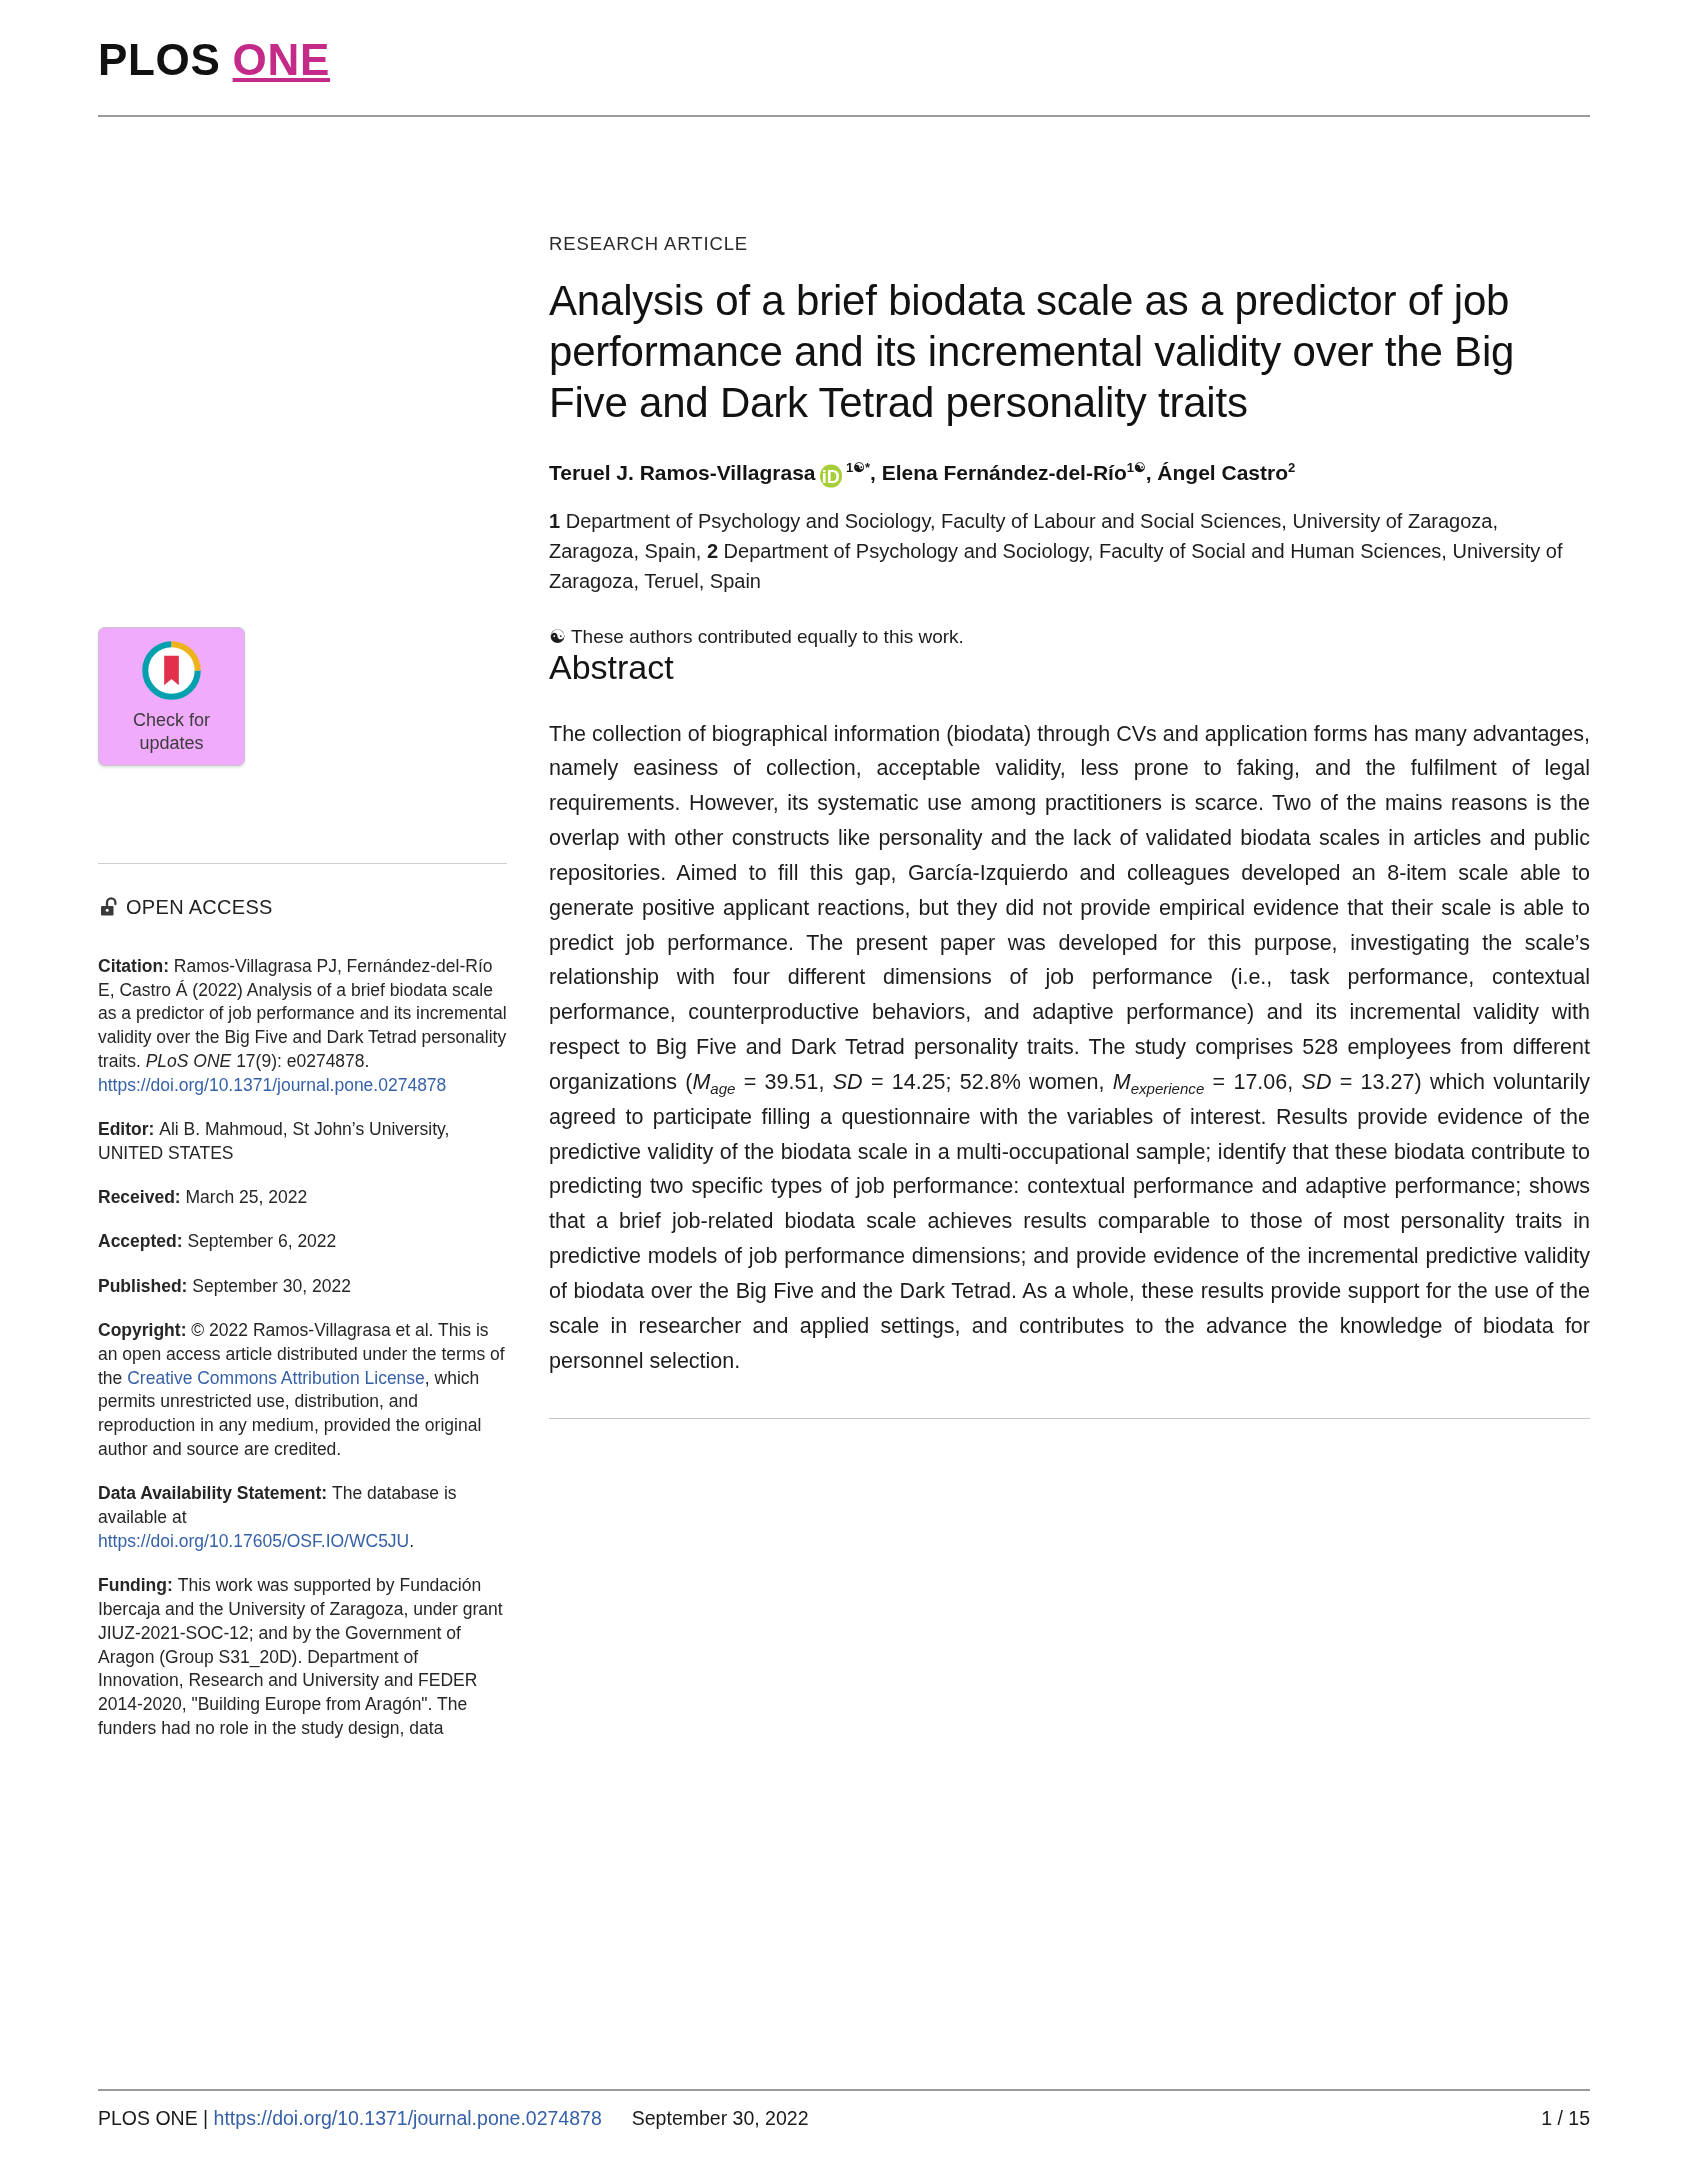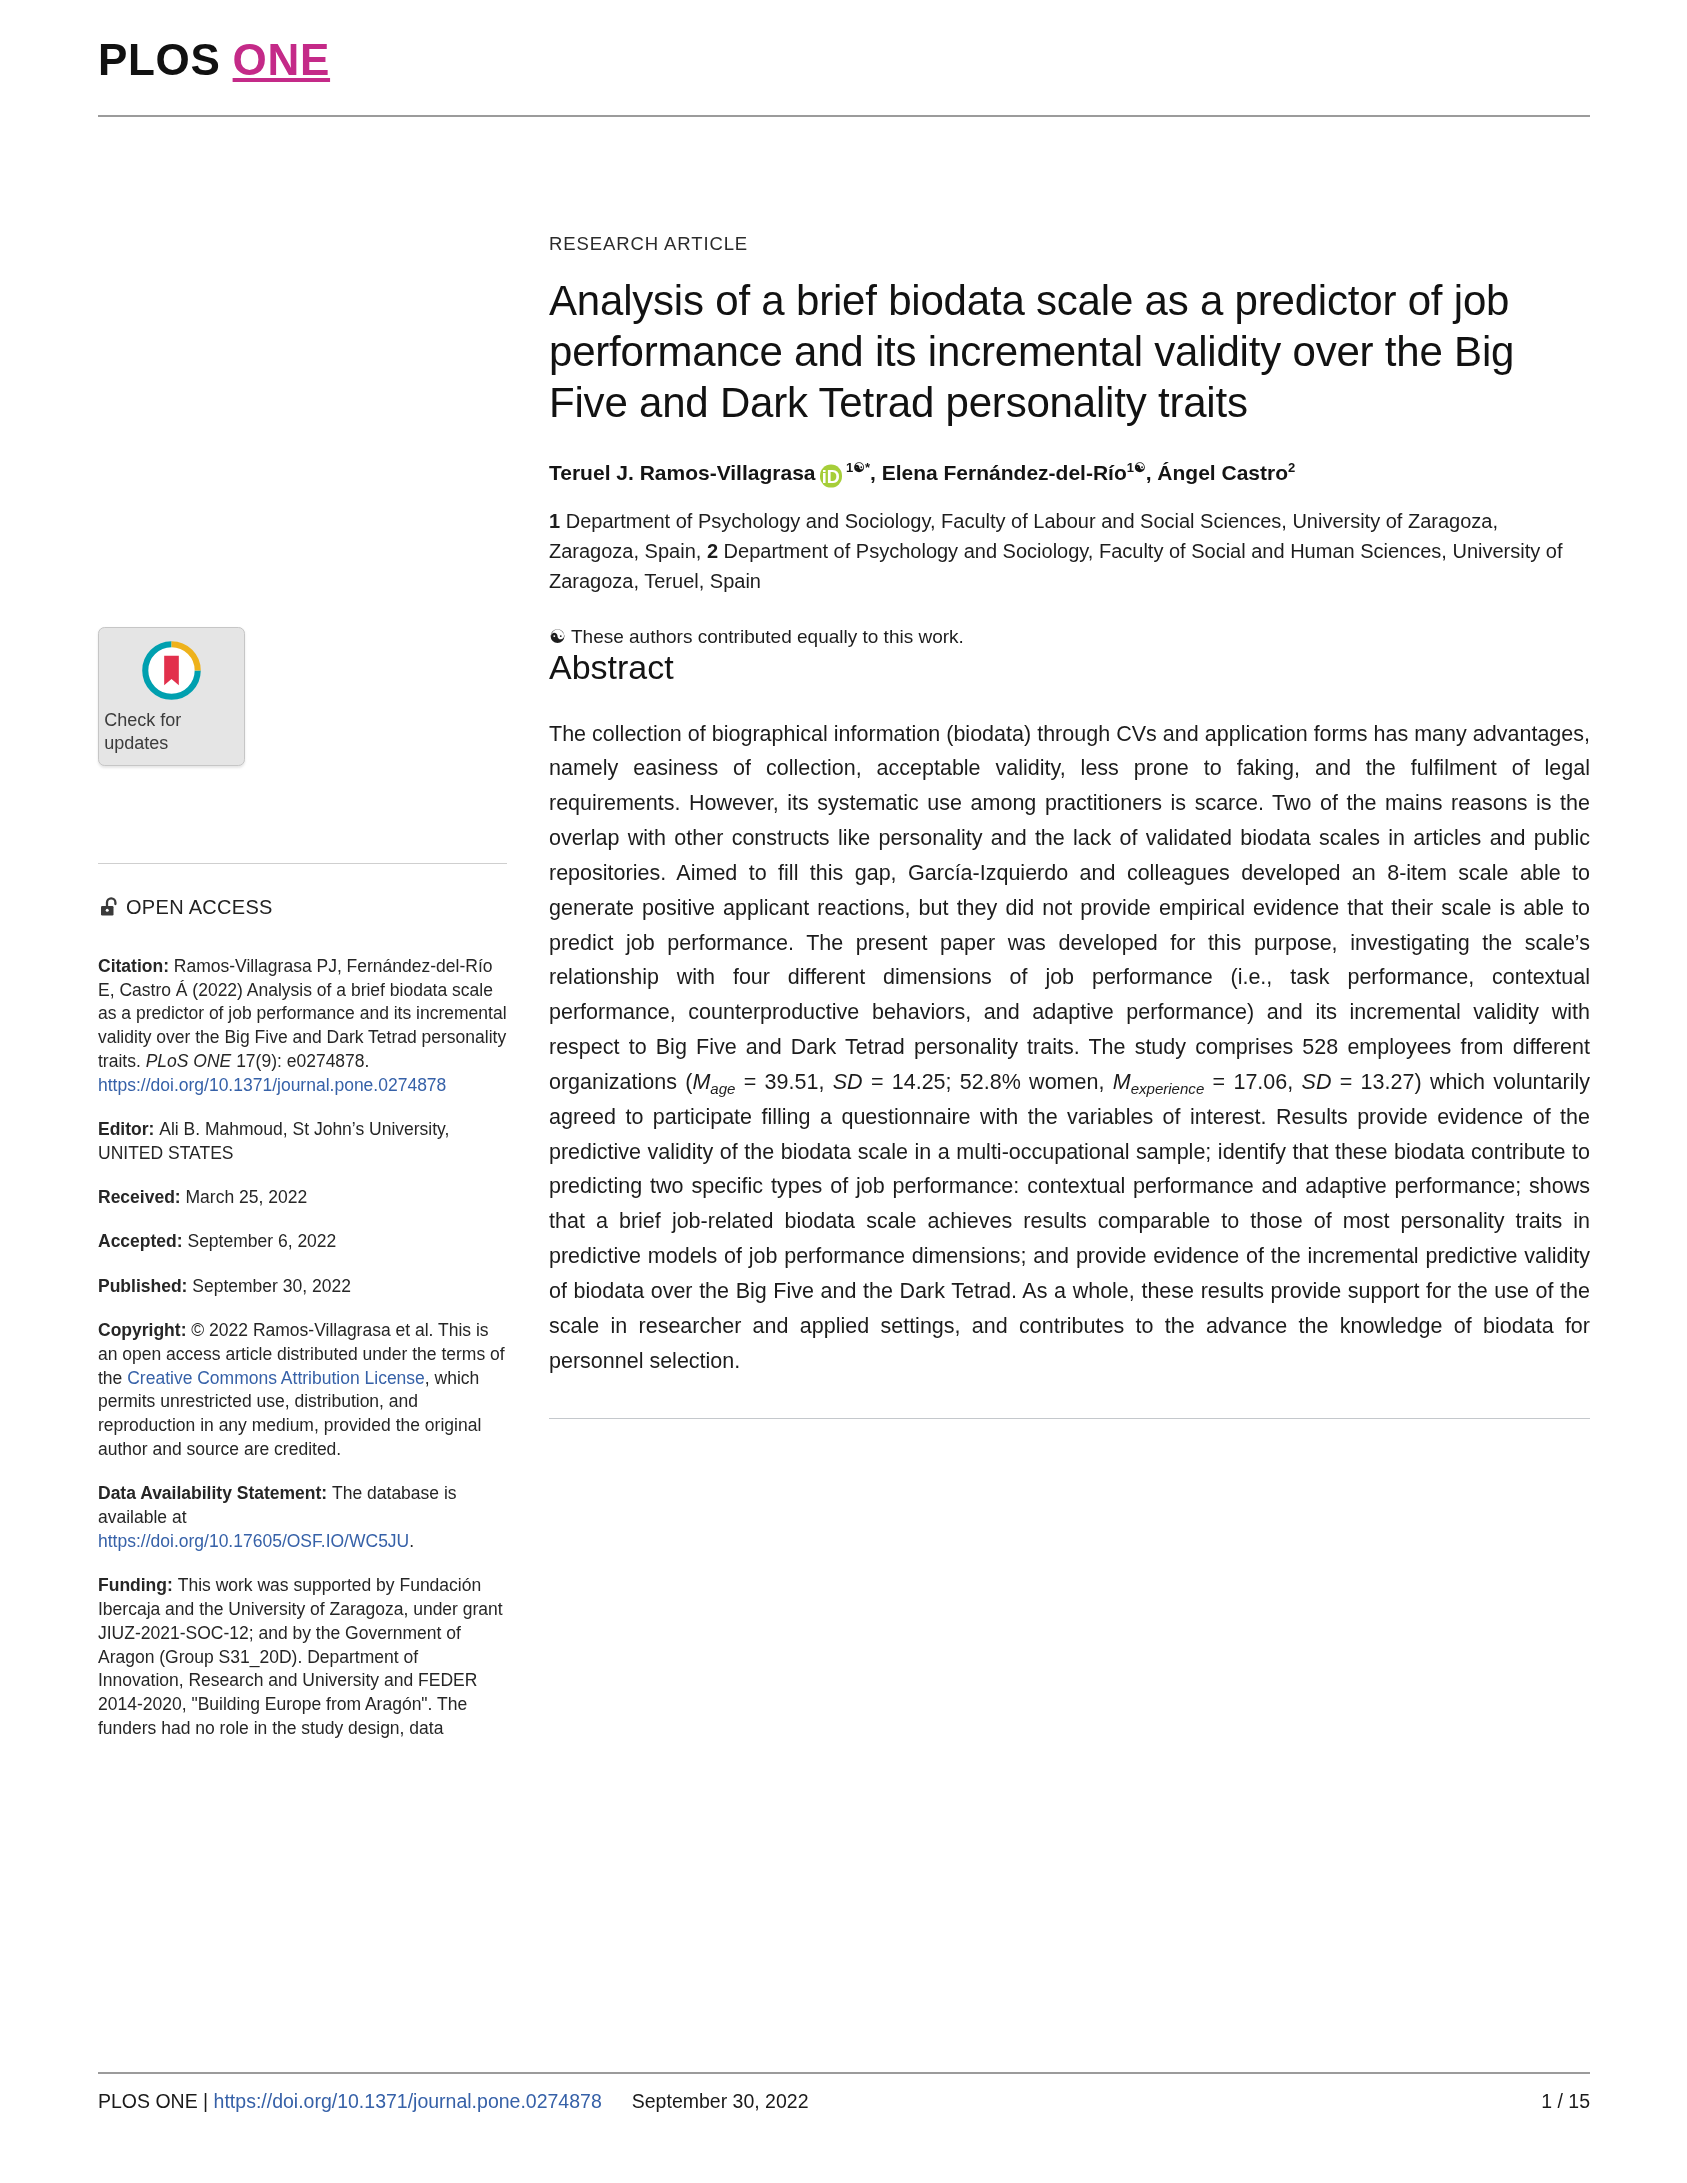--- a/index.html
+++ b/index.html
@@ -26,22 +26,22 @@
   .header-rule{border:none;border-top:2px solid #9b9b9b;margin-top:33px;}
 
   
   .content{display:flex;align-items:flex-start;margin-top:116px;}
   .sidebar{flex:0 0 409px;padding-top:394px;font-size:17.5px;line-height:1.36;color:#262626;}
   .side-block{margin-bottom:20.5px;overflow-wrap:break-word;}
   .sidebar .rs-link{overflow-wrap:anywhere;}
 
   
   .check-badge{
-    width:147px;border:1.3px solid #c6c6c6;border-radius:6.6px;background:#e5e5e5;
-    text-align:left;padding:12px 5.3px 10.6px;color:#3c3c3c;font-size:18px;line-height:1.25;
+    width:147px;border:1.3px solid #c6c6c6;border-radius:6.6px;background:#f0abfc;
+    text-align:center;padding:12px 5.3px 10.6px;color:#3c3c3c;font-size:18px;line-height:1.25;
     box-shadow:0 1.3px 2.6px rgba(0,0,0,0.10);cursor:pointer;
   }
   .check-badge svg{display:block;margin:0 auto 8px;}
 
   .sidebar-rule{border:none;border-top:1.3px solid #cfcfcf;margin:97px 0 30px;}
 
   .oa-row{display:flex;align-items:center;gap:4px;font-size:20px;letter-spacing:0.3px;color:#222;margin-bottom:34px;}
   .oa-row svg{flex:none;}
 
   
@@ -50,21 +50,21 @@
   .title{margin-top:20px;font-size:42px;font-weight:400;line-height:1.22;color:#121212;letter-spacing:-0.2px;}
   .authors{margin-top:29px;font-size:21px;font-weight:700;line-height:1.4;color:#141414;}
   .affils{margin-top:18.5px;font-size:20px;line-height:1.5;color:#1d1d1d;}
   .contrib{margin-top:29px;font-size:19px;color:#1d1d1d;}
   .email-line{margin-top:8px;font-size:19px;color:#1d1d1d;}
   .abstract-h{font-size:34px;font-weight:400;color:#141414;}
   .abstract-text{margin-top:30px;font-size:21.5px;line-height:1.62;text-align:justify;color:#1c1c1c;}
   .abstract-rule{border:none;border-top:1.3px solid #c4c8cc;margin-top:40px;}
 
   
-  footer{position:absolute;left:98px;right:98px;bottom:70px;}
+  footer{position:absolute;left:98px;right:98px;bottom:53px;}
   .footer-rule{border:none;border-top:2px solid #9b9b9b;}
   .footer-row{display:flex;justify-content:space-between;align-items:baseline;margin-top:16px;font-size:19.5px;color:#1a1a1a;}
   .footer-date{margin-left:30px;}
   .footer-page{color:#1a1a1a;}
 
   
   .rs-b{font-weight:700;}
   .rs-i{font-style:italic;}
   .rs-sup{vertical-align:super;font-size:62%;line-height:0;}
   .rs-isub{font-style:italic;vertical-align:sub;font-size:70%;line-height:0;}

